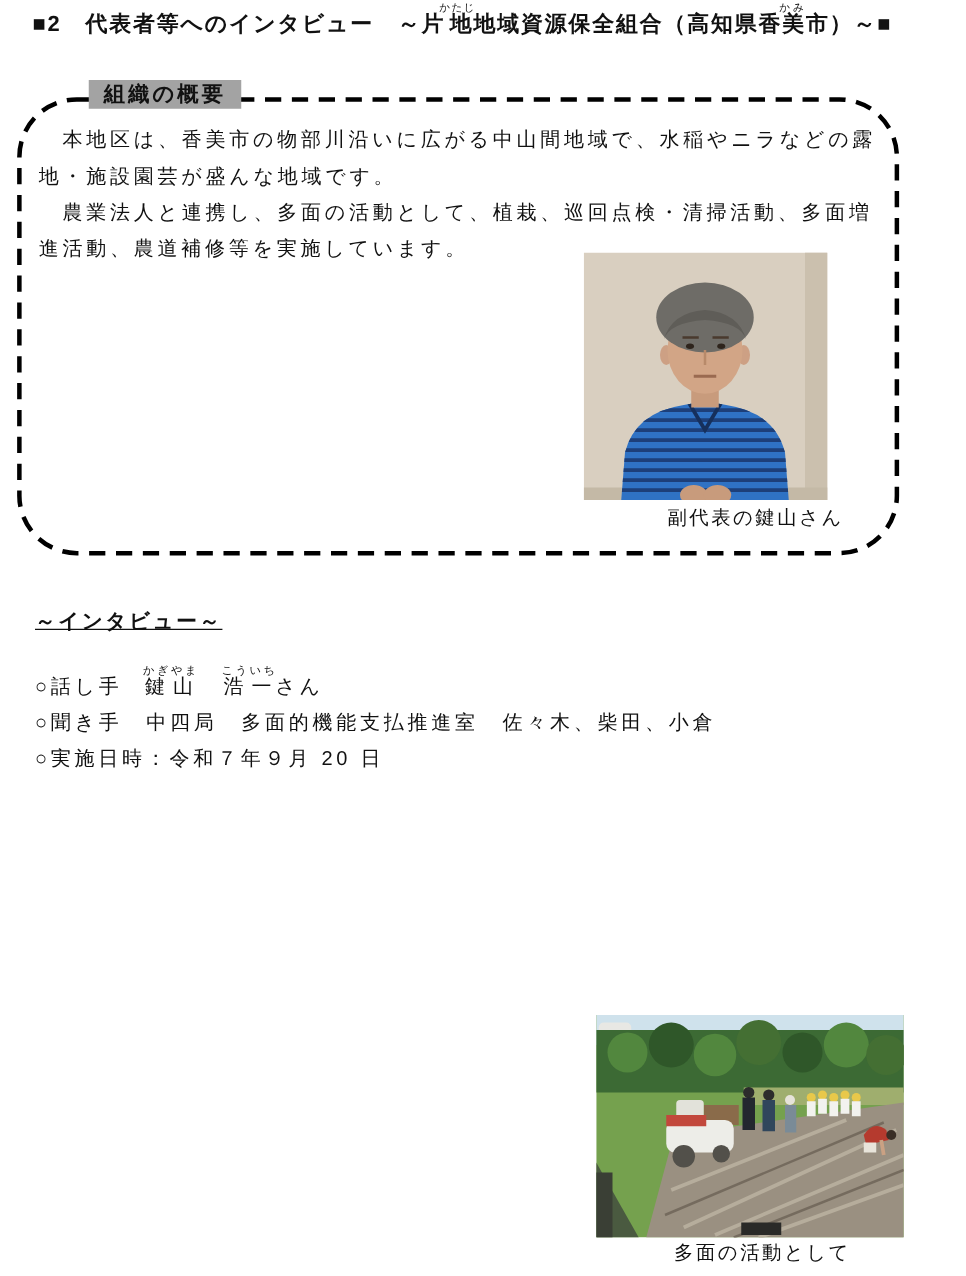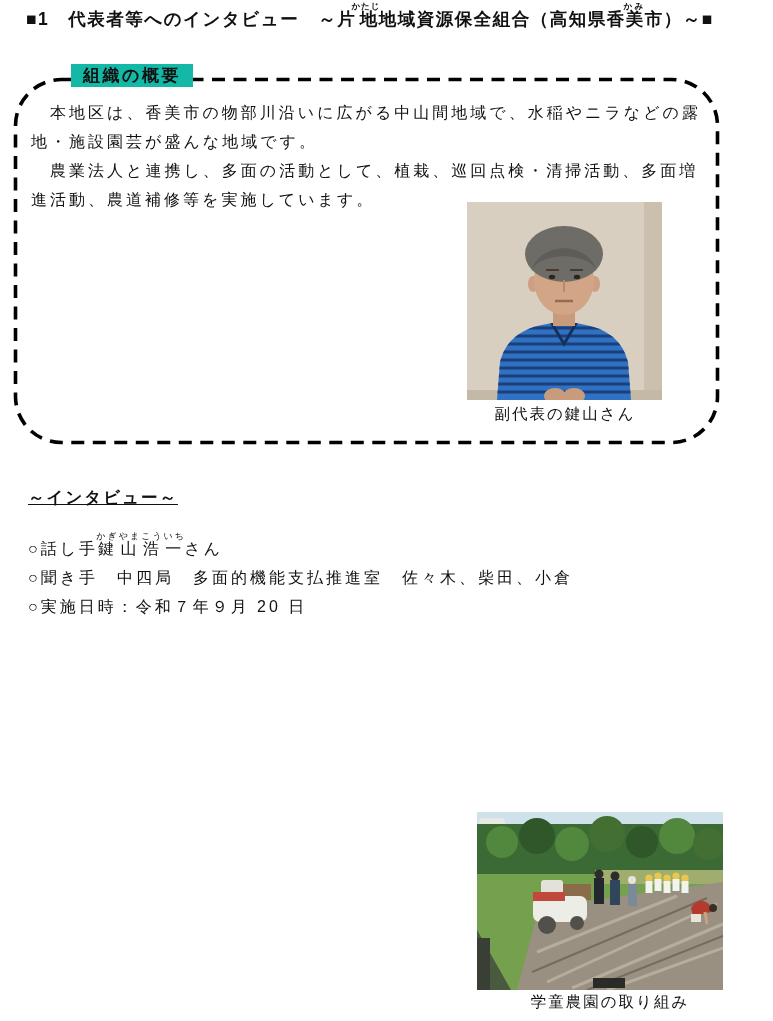--- a/index.html
+++ b/index.html
@@ -7,48 +7,48 @@
     position:relative; width:773px; height:1021px; background:#ffffff;
     font-family:"Liberation Sans","DejaVu Sans",sans-serif; color:#111111;
     overflow:hidden;
   }
   
   .doc-title {
     position:absolute; left:26px; top:2px; width:740px;
     font-size:17.5px; font-weight:bold; letter-spacing:1.5px;
     white-space:nowrap; line-height:1.1;
   }
-  .doc-title ruby rt { font-size:8.5px; font-weight:bold; letter-spacing:1px;margin-left:16px; }
+  .doc-title ruby rt { font-size:8.5px; font-weight:normal; letter-spacing:1px;margin-left:16px; }
   
   .overview-box { position:absolute; left:13px; top:77px; width:707px; height:368px; }
   .box-border { position:absolute; left:0; top:0; }
   .overview-label {
-    position:absolute; left:58px; top:-13px; background:#14b8a6;
+    position:absolute; left:58px; top:-13px; background:#a3a3a3;
     padding:0 12px; font-size:17px; font-weight:bold; letter-spacing:2.5px;
   }
   .overview-body {
     position:absolute; left:18px; top:21px; width:676px;
     font-size:16px; line-height:29px; letter-spacing:3px; word-break:break-all;
   }
   .overview-body p { margin:0; }
   .overview-stats { margin-top:26px; width:430px; }
   .stats-indent { padding-left:96px; }
   
   .portrait { position:absolute; left:467px; top:202px; width:195px; height:198px; }
   .portrait-caption {
-    position:absolute; left:455px; top:404px; width:220px; text-align:center;
+    position:absolute; left:455px; top:404px; width:220px; text-align:right;
     font-size:15.5px; letter-spacing:2px;
   }
   
   .interview {
     position:absolute; left:28px; top:483px; width:730px;
     font-size:16px; line-height:29px; letter-spacing:3px;
   }
   .interview-heading { font-size:16.5px; font-weight:bold; margin-bottom:19px; letter-spacing:2px;text-decoration:underline; }
-  .speaker-line ruby { }
+  .speaker-line ruby { margin-left:18px; }
   .speaker-line ruby rt { font-size:9px; letter-spacing:2px; }
   
   .qa1 {
     position:absolute; left:28px; top:654px; width:729px;
     font-size:16px; line-height:29.5px; letter-spacing:3px; word-break:break-all;
   }
   .qa2 {
     position:absolute; left:28px; top:826px; width:448px;
     font-size:16px; line-height:29.5px; letter-spacing:3px; word-break:break-all;
   }
@@ -59,21 +59,21 @@
     position:absolute; left:497px; top:992px; width:226px; text-align:center;
     font-size:15.5px; letter-spacing:2px;
   }
 </style>
 </head>
 <body>
 
 <div class="page">
 
   <div class="doc-title">
-    <span>■1　代表者等へのインタビュー　～</span><ruby><span>片地</span><rt>かたじ</rt></ruby><span>地域資源保全組合（高知県</span><ruby><span>香美</span><rt>かみ</rt></ruby><span>市）～■</span>
+    <span>■2　代表者等へのインタビュー　～</span><ruby><span>片地</span><rt>かたじ</rt></ruby><span>地域資源保全組合（高知県</span><ruby><span>香美</span><rt>かみ</rt></ruby><span>市）～■</span>
   </div>
 
   <div class="overview-box">
     <svg class="box-border" width="707" height="368" viewBox="0 0 707 368">
       <rect x="2.5" y="2.5" width="702" height="363" rx="46" fill="none" stroke="#000000" stroke-width="3.6" stroke-dasharray="13 8.5"></rect>
     </svg>
     <div class="overview-label">組織の概要</div>
     <div class="overview-body">
       <p>　本地区は、香美市の物部川沿いに広がる中山間地域で、水稲やニラなどの露地・施設園芸が盛んな地域です。</p>
       <p>　農業法人と連携し、多面の活動として、植栽、巡回点検・清掃活動、多面増進活動、農道補修等を実施しています。</p>
@@ -197,15 +197,15 @@
       </g>
 
       <path d="M214 96 Q222 84 232 92 L234 100 L216 104 Z" fill="#b53a2e"></path>
       <circle cx="236" cy="96" r="4" fill="#3a2e26"></circle>
       <line x1="228" y1="100" x2="230" y2="112" stroke="#caa183" stroke-width="3"></line>
       <rect x="214" y="102" width="10" height="8" fill="#e8e4da"></rect>
 
       <rect x="116" y="166" width="32" height="10" fill="#2a2a28"></rect>
     </svg>
   </div>
-  <div class="field-caption">学童農園の取り組み</div>
+  <div class="field-caption">多面の活動として</div>
 
 </div>
 
 </body></html>

